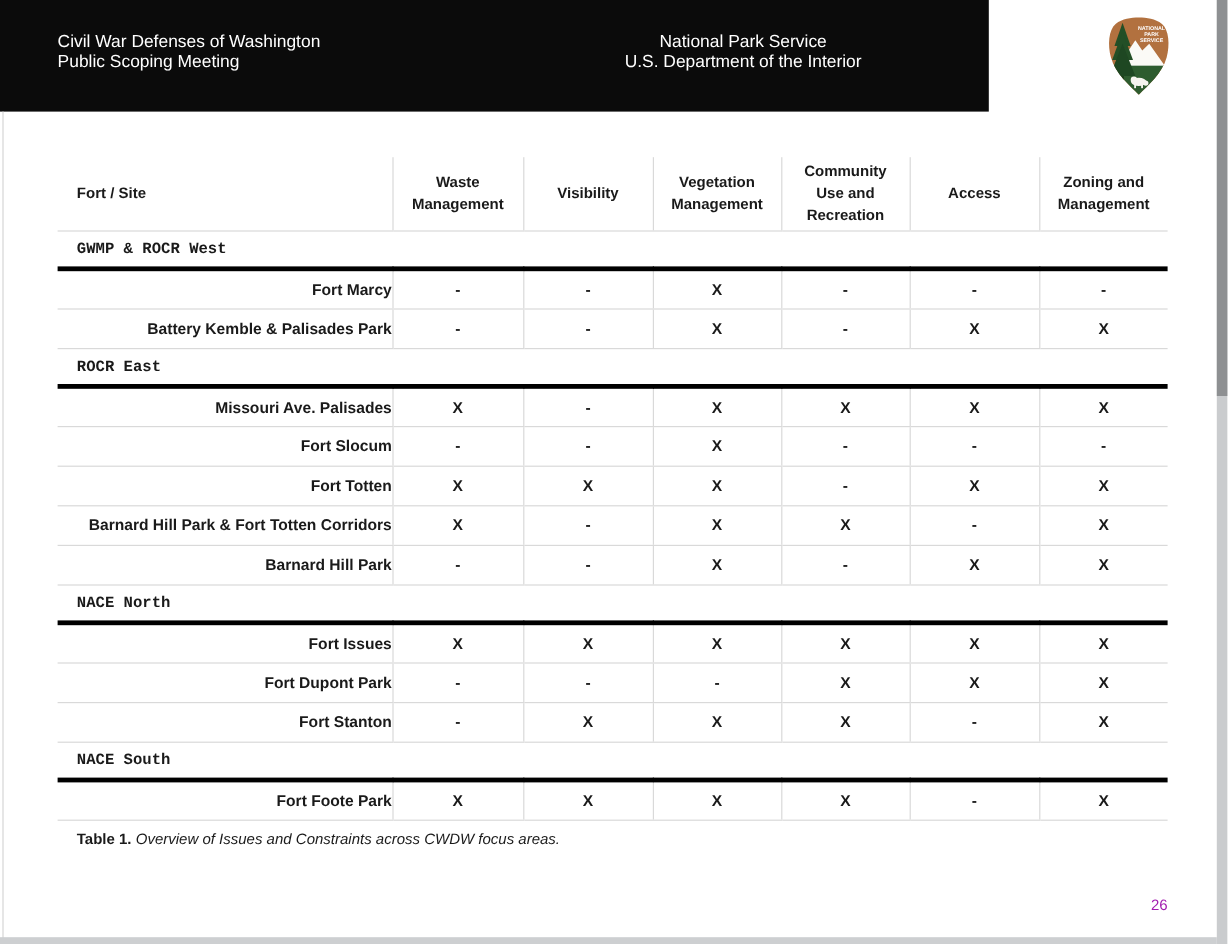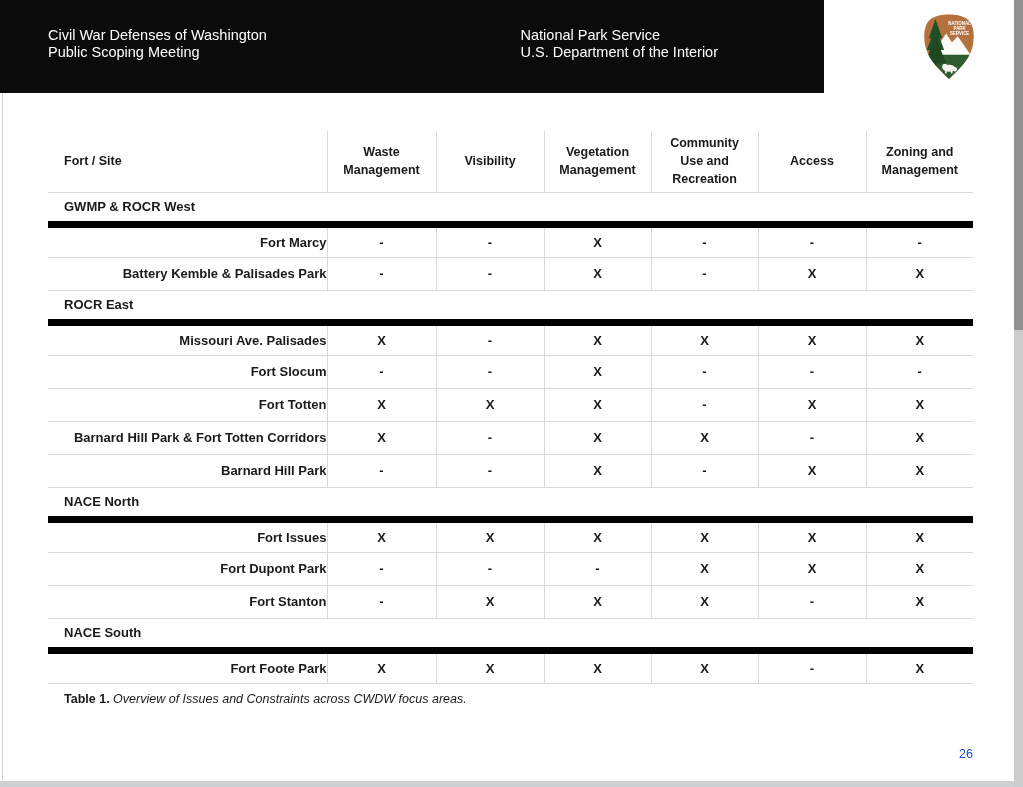--- a/index.html
+++ b/index.html
@@ -4,43 +4,43 @@
 <style>
   * { margin:0; padding:0; box-sizing:border-box; }
   html,body { width:1023px; height:787px; }
   body { font-family:"Liberation Sans", sans-serif; background:#ffffff; overflow:hidden; }
   .page { position:relative; width:1023px; height:787px; background:#ffffff; }
   .page-left-edge { position:absolute; left:2px; top:93px; width:1px; height:689px; background:#d6d6d6; }
 
   
   .topbar { position:absolute; left:0; top:0; width:824px; height:93px; background:#0b0b0b; color:#ffffff;text-decoration:underline; }
   .topbar-left { position:absolute; left:48px; top:27px; font-size:14.5px; line-height:17px; }
-  .topbar-right { position:absolute; right:106px; top:27px; font-size:14.5px; line-height:17px; text-align:left; }
+  .topbar-right { position:absolute; right:106px; top:27px; font-size:14.5px; line-height:17px; text-align:center; }
 
   
   .logo { position:absolute; left:920px; top:13px; width:58px; height:68px; }
 
   
   .content { position:absolute; left:48px; top:131px; width:925px; color:#1a1a1a; }
   table { border-collapse:collapse; width:925px; table-layout:fixed; }
   th { font-weight:bold; font-size:12.5px; height:61px; vertical-align:middle; text-align:center;
        border-bottom:1px solid #d9d9d9; padding:0 8px; line-height:18px; }
   th.site-col { text-align:left; padding-left:16px; }
   th + th { border-left:1px solid #d9d9d9; }
   tr.data-row td { height:33px; border-bottom:1px solid #d9d9d9; vertical-align:middle; font-size:13px; }
   tr.data-row td + td { border-left:1px solid #d9d9d9; }
   td.site { padding-left:16px; text-align:right;font-weight:bold; }
   td.mark { text-align:center; font-weight:bold; }
-  tr.section-row td { height:32px; border-bottom:7px solid #000000; font-weight:bold;
-       font-size:13px; padding-left:16px; vertical-align:middle; }
+  tr.section-row td { height:32px; border-bottom:4px solid #000000; font-weight:bold;
+       font-size:13px; padding-left:16px; vertical-align:middle;font-family:Liberation Mono, monospace; }
 
   .caption { margin-top:8px; padding-left:16px; font-size:12.5px; color:#1a1a1a; }
   .caption .lbl { font-weight:bold; font-style:normal; }
   .caption .txt { font-style:italic;text-align:right; }
-  .pagenum { position:absolute; top:747px; left:933px; width:40px; text-align:right; font-size:12.5px; color:#1d4ed8; }
+  .pagenum { position:absolute; top:747px; left:933px; width:40px; text-align:right; font-size:12.5px; color:#a21caf; }
 
   
   .vscroll { position:absolute; right:0; top:0; width:9px; height:787px; background:#caccce; }
   .vthumb  { position:absolute; right:0; top:0; width:9px; height:330px; background:#8e9092; }
   .hscroll { position:absolute; left:0; bottom:0; width:1014px; height:6px; background:#cdcfd1; }
 </style>
 </head>
 <body>
 
 <div class="page">

